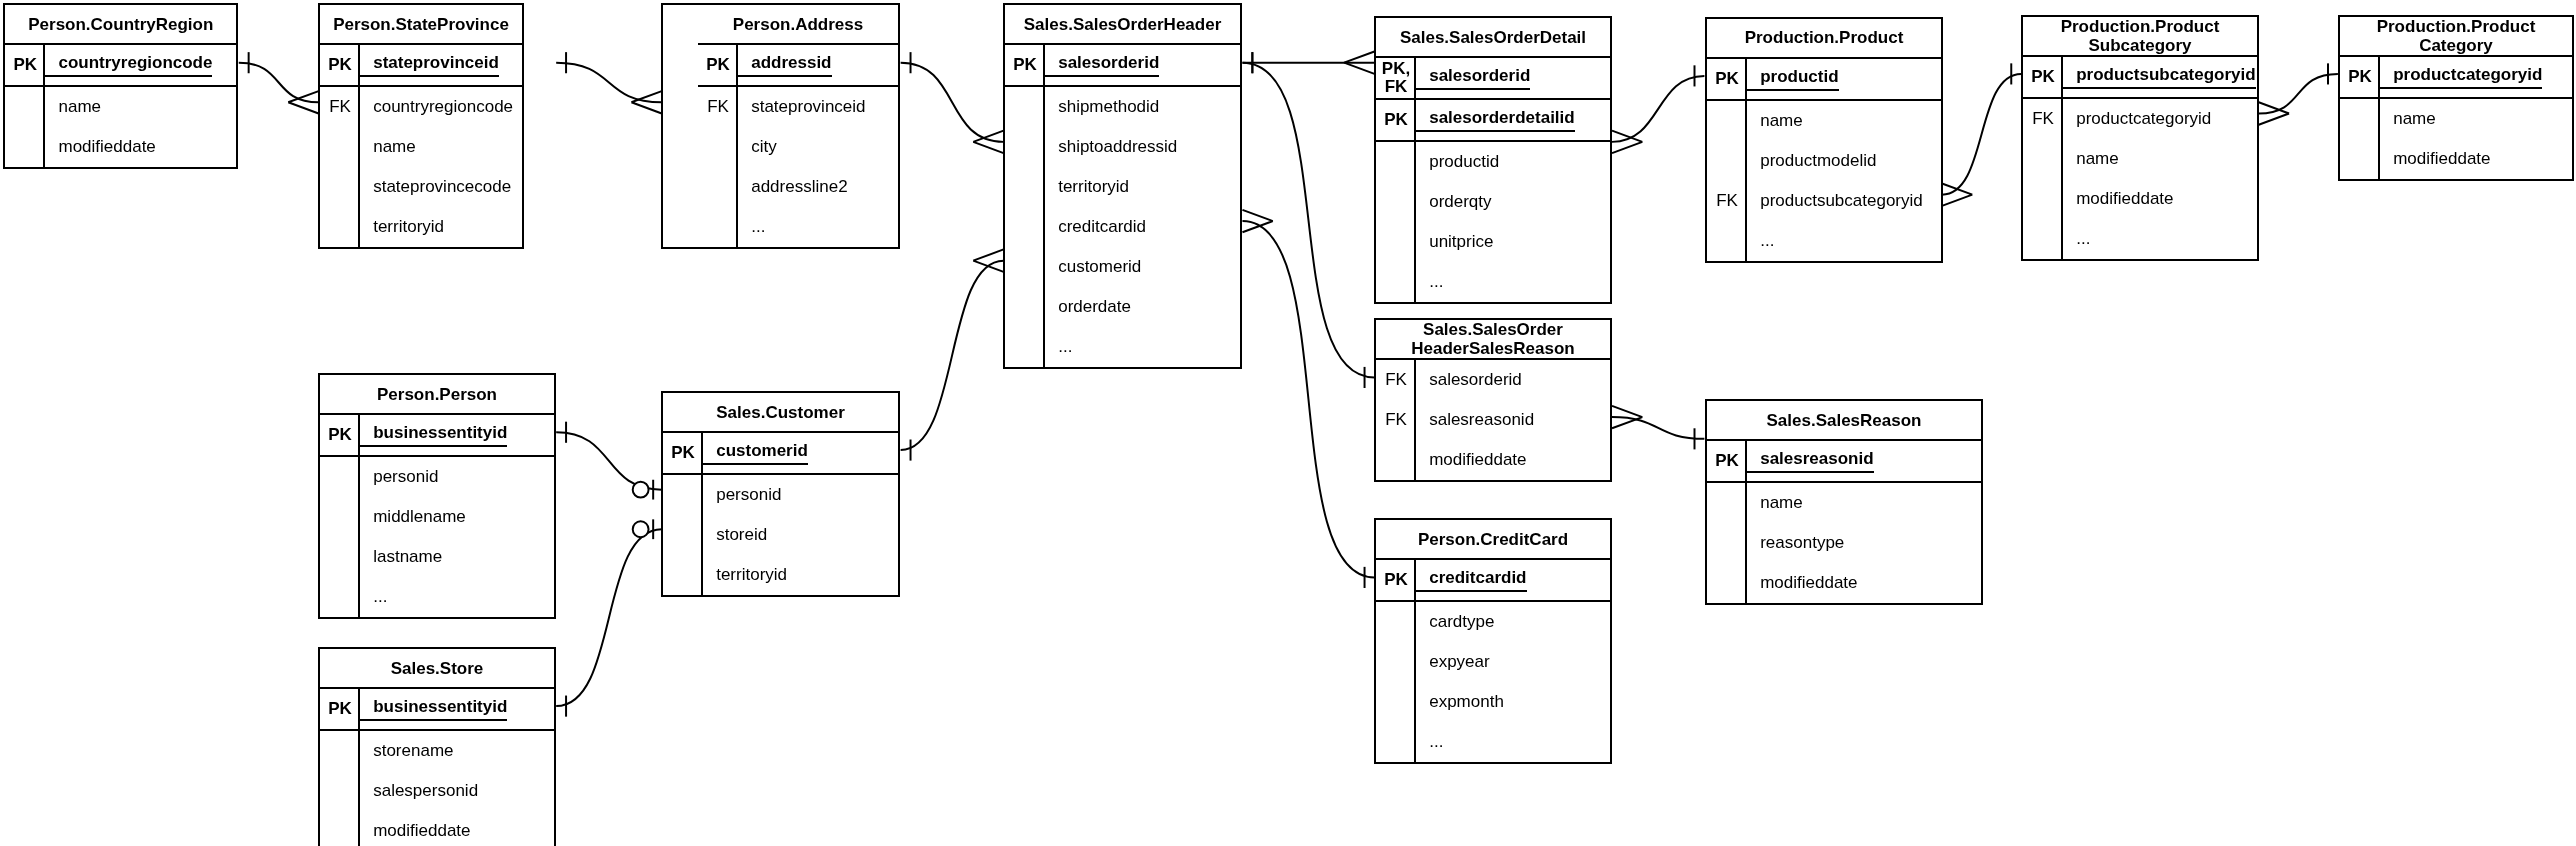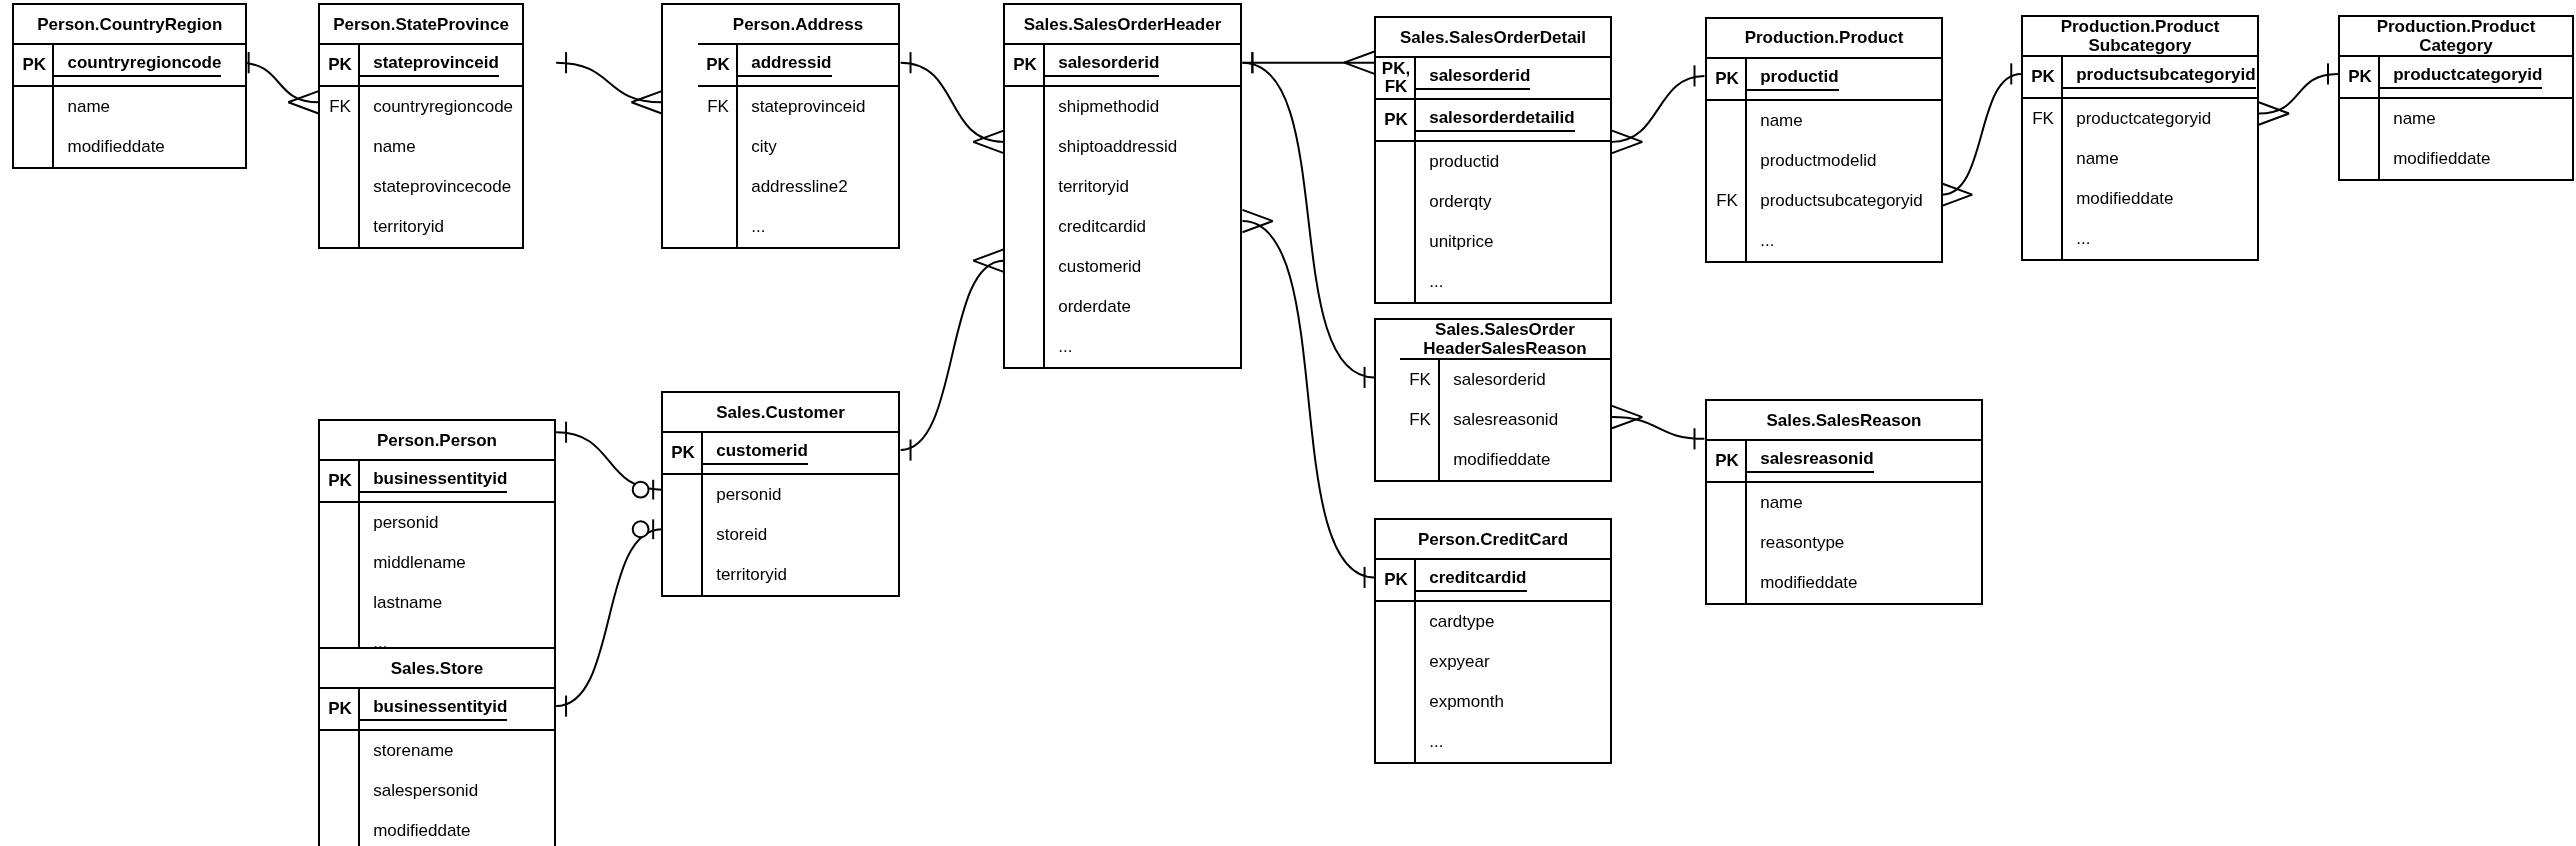--- a/index.html
+++ b/index.html
@@ -119,21 +119,21 @@
         <path class="mk" d="M 1379 666 L 1379 698"></path>
         <path class="mk" d="M 1474 395 L 1520 378 M 1474 395 L 1520 412"></path>
       </g>
       <g>
         <path class="wire" d="M 2582 665 C 2507 665, 2517 632, 2442 632"></path>
         <path class="mk" d="M 2567 649 L 2567 681"></path>
         <path class="mk" d="M 2488 632 L 2442 615 M 2488 632 L 2442 649"></path>
       </g>
     </svg>
   <div id="tables">
-      <div class="tbl" style="left: 3.3px; top: 3.3px; width: 235px; margin-left: 9px;">
+      <div class="tbl" style="left: 3.3px; top: 3.3px; width: 235px;">
         <div class="tbl-title">Person.CountryRegion</div>
         <div class="tbl-body">
           <div class="section">
             <div class="frow">
               <div class="fkey bold">PK</div>
               <div class="fname pk">countryregioncode</div>
             </div>
           </div>
           <div class="section">
             <div class="frow">
@@ -364,21 +364,21 @@
               <div class="fname">name</div>
             </div>
             <div class="frow">
               <div class="fkey"></div>
               <div class="fname">modifieddate</div>
             </div>
           </div>
           <div class="keyline"></div>
         </div>
       </div>
-      <div class="tbl" style="left: 318px; top: 373px; width: 238px; margin-top: 46px;">
+      <div class="tbl" style="left: 318px; top: 373px; width: 238px;">
         <div class="tbl-title">Person.Person</div>
         <div class="tbl-body">
           <div class="section">
             <div class="frow">
               <div class="fkey bold">PK</div>
               <div class="fname pk">businessentityid</div>
             </div>
           </div>
           <div class="section">
             <div class="frow">
@@ -446,21 +446,21 @@
               <div class="fname">salespersonid</div>
             </div>
             <div class="frow">
               <div class="fkey"></div>
               <div class="fname">modifieddate</div>
             </div>
           </div>
           <div class="keyline"></div>
         </div>
       </div>
-      <div class="tbl" style="left: 1374px; top: 318px; width: 238px; padding-left: 24px;">
+      <div class="tbl" style="left: 1374px; top: 318px; width: 238px;">
         <div class="tbl-title">Sales.SalesOrder
 HeaderSalesReason</div>
         <div class="tbl-body">
           <div class="section">
             <div class="frow">
               <div class="fkey">FK</div>
               <div class="fname">salesorderid</div>
             </div>
             <div class="frow">
               <div class="fkey">FK</div>

